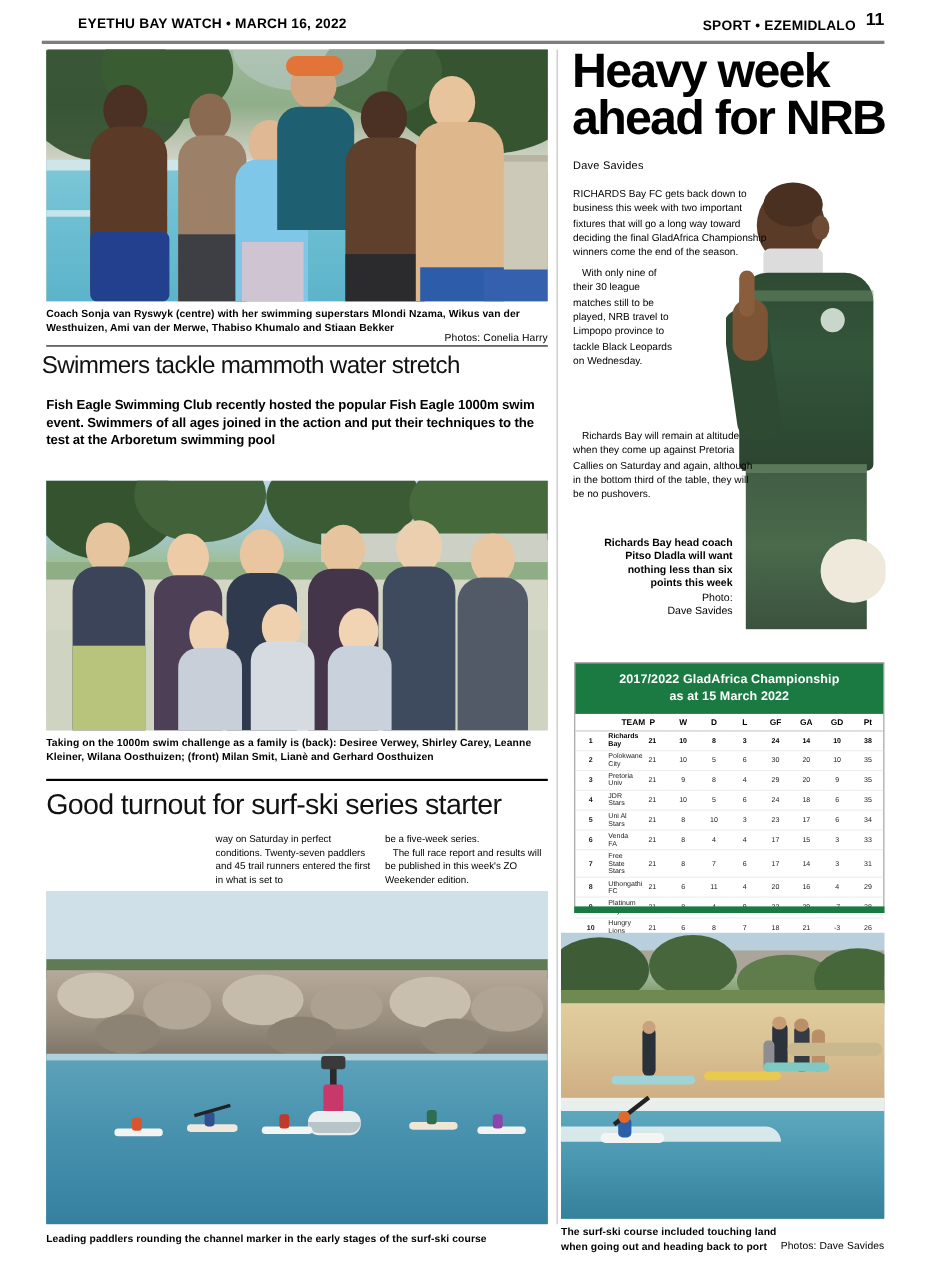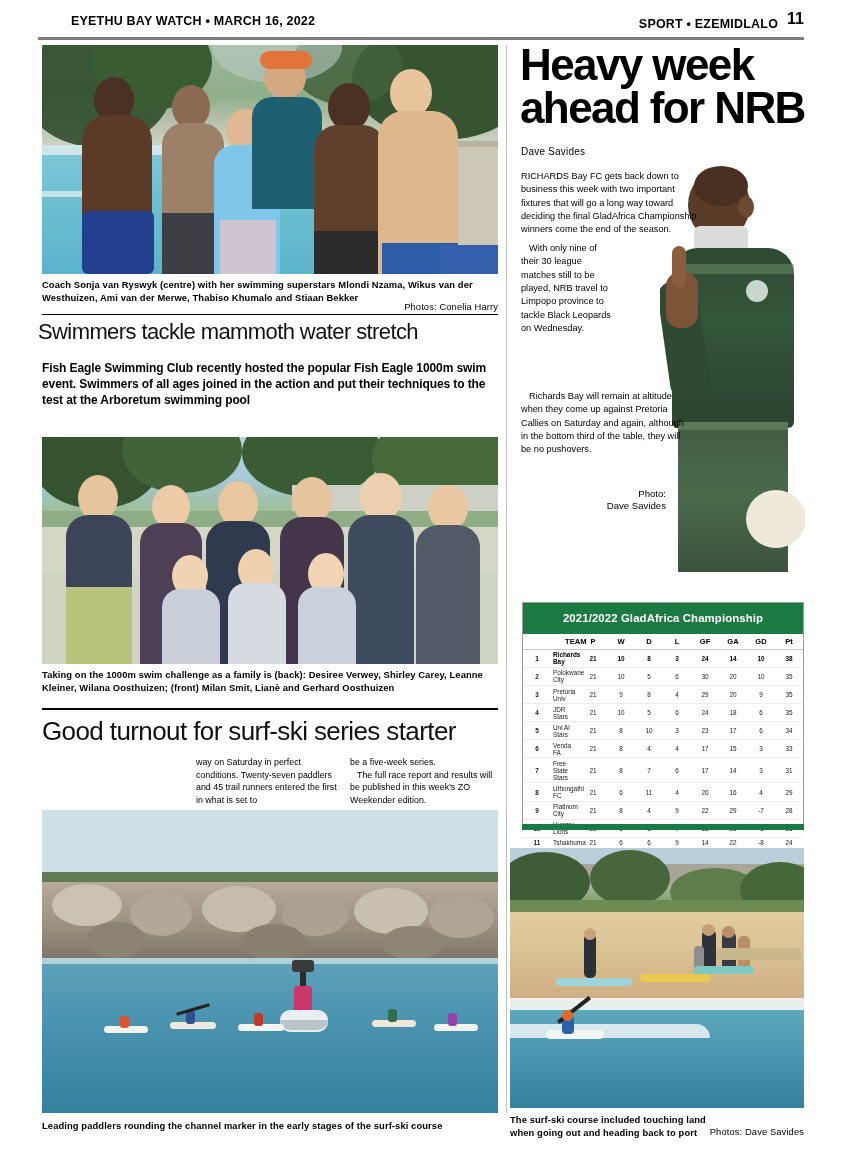--- a/index.html
+++ b/index.html
@@ -348,27 +348,29 @@
     <p>RICHARDS Bay FC gets back down to business this week with two important fixtures that will go a long way toward deciding the final GladAfrica Championship winners come the end of the season.</p>
   </div>
   <div class="nrb-body" style="left:521px; top:242px; width:93px;">
     <p style="text-indent:8px">With only nine of their 30 league matches still to be played, NRB travel to Limpopo province to tackle Black Leopards on Wednesday.</p>
   </div>
   <div class="nrb-body" style="left:521px; top:390px; width:168px;">
     <p style="text-indent:8px">Richards Bay will remain at altitude when they come up against Pretoria Callies on Saturday and again, although in the bottom third of the table, they will be no pushovers.</p>
   </div>
 
   <div class="photo-caption-right" style="left:546px; top:488px; width:120px;">
+    <span>Richards Bay head coach Pitso Dladla will want nothing less than six points this week</span>
     <div class="light">Photo:</div>
     <div class="light">Dave Savides</div>
   </div>
 
   <div class="table-box" style="left:522px; top:602px; width:282px; height:228px;">
     <div class="table-title">
-      <div>2021/2022 GladAfrica Championship</div>
+      <div>2017/2022 GladAfrica Championship</div>
+      <div>as at 15 March 2022</div>
     </div>
     <table class="log">
       <thead>
         <tr>
           <th class="pos"></th>
           <th class="team">TEAM</th>
           <th class="num">P</th>
           <th class="num">W</th>
           <th class="num">D</th>
           <th class="num">L</th>

